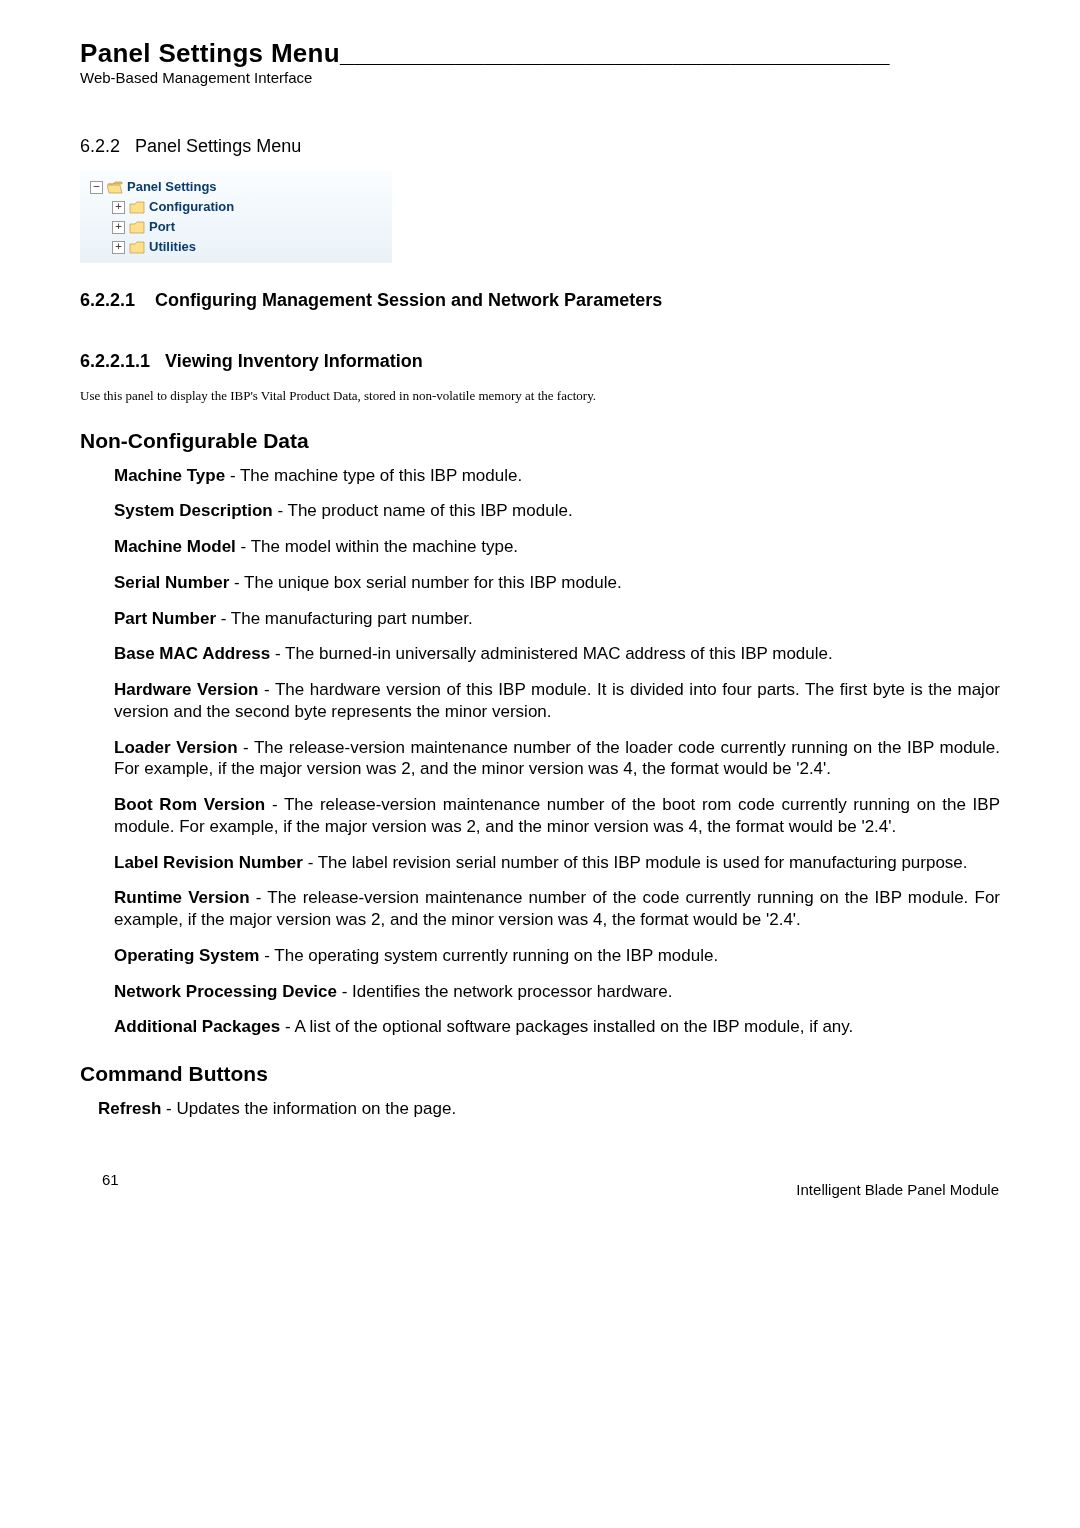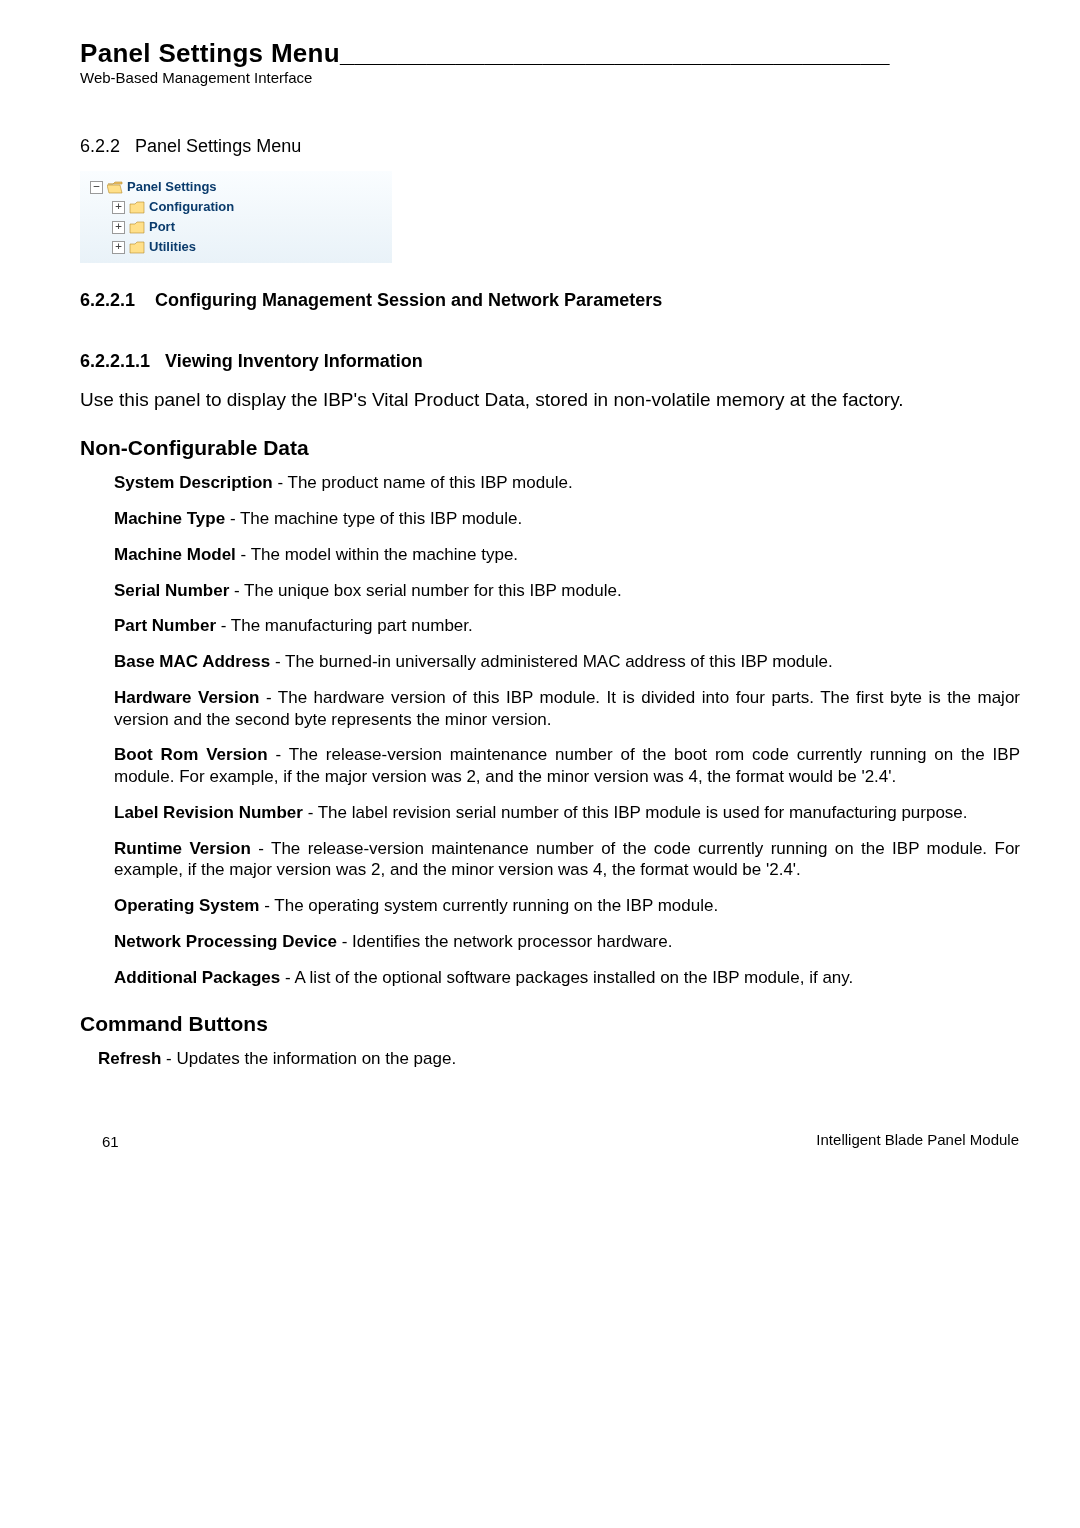--- a/index.html
+++ b/index.html
@@ -4,21 +4,21 @@
 <style>
   body {
     margin: 0;
     padding: 0;
     font-family: Arial, Helvetica, sans-serif;
     background: #ffffff;
     color: #000000;
     width: 1080px;
   }
   .page {
-    padding: 38px 60px 50px 80px;
+    padding: 38px 80px 50px 80px;
     box-sizing: border-box;
   }
   .header-title {
     font-size: 26px;
     font-weight: bold;
     letter-spacing: 0.3px;
   }
   .header-line {
     letter-spacing: 0;
   }
@@ -68,24 +68,25 @@
     font-size: 18px;
     font-weight: bold;
     margin-top: 27px;
   }
   .subsub-h {
     font-size: 18px;
     font-weight: bold;
     margin-top: 40px;
   }
   .body-text {
-    font-size: 19px;
+    font-size: 13px;
     margin-top: 16px;
     text-align: justify;
     line-height: 1.28;
+    font-family: Liberation Serif, serif;
   }
   .list-heading {
     font-size: 21px;
     font-weight: bold;
     margin-top: 24px;
   }
   .def-list {
     margin-top: 12px;
     padding-left: 34px;
   }
@@ -104,21 +105,21 @@
   }
   .footer {
     margin-top: 60px;
     font-size: 15px;
     position: relative;
     height: 24px;
   }
   .footer-left {
     position: absolute;
     left: 22px;
-    bottom: 4px;
+    bottom: 16px;
     margin-top: 12px;
   }
   .footer-right {
     position: absolute;
     right: 1px;
     bottom: 6px;
   }
 </style>
 </head>
 <body>
@@ -179,27 +180,28 @@
   </div>
 
   <div class="subsub-h">
     <span>6.2.2.1.1</span>&nbsp;&nbsp;&nbsp;<span>Viewing Inventory Information</span>
   </div>
 
   <div class="body-text">Use this panel to display the IBP's Vital Product Data, stored in non-volatile memory at the factory.</div>
 
   <div class="list-heading">Non-Configurable Data</div>
   <div class="def-list">
+    <div class="def-item"><span class="def-term">Machine Type</span><span> - The machine type of this IBP module.</span></div>
     <div class="def-item"><span class="def-term">System Description</span><span> - The product name of this IBP module.</span></div>
-    <div class="def-item"><span class="def-term">Machine Type</span><span> - The machine type of this IBP module.</span></div>
     <div class="def-item"><span class="def-term">Machine Model</span><span> - The model within the machine type.</span></div>
     <div class="def-item"><span class="def-term">Serial Number</span><span> - The unique box serial number for this IBP module.</span></div>
     <div class="def-item"><span class="def-term">Part Number</span><span> - The manufacturing part number.</span></div>
     <div class="def-item"><span class="def-term">Base MAC Address</span><span> - The burned-in universally administered MAC address of this IBP module.</span></div>
     <div class="def-item"><span class="def-term">Hardware Version</span><span> - The hardware version of this IBP module. It is divided into four parts. The first byte is the major version and the second byte represents the minor version.</span></div>
+    <div class="def-item"><span class="def-term">Loader Version</span><span> - The release-version maintenance number of the loader code currently running on the IBP module. For example, if the major version was 2, and the minor version was 4, the format would be '2.4'.</span></div>
     <div class="def-item"><span class="def-term">Boot Rom Version</span><span> - The release-version maintenance number of the boot rom code currently running on the IBP module. For example, if the major version was 2, and the minor version was 4, the format would be '2.4'.</span></div>
     <div class="def-item"><span class="def-term">Label Revision Number</span><span> - The label revision serial number of this IBP module is used for manufacturing purpose.</span></div>
     <div class="def-item"><span class="def-term">Runtime Version</span><span> - The release-version maintenance number of the code currently running on the IBP module. For example, if the major version was 2, and the minor version was 4, the format would be '2.4'.</span></div>
     <div class="def-item"><span class="def-term">Operating System</span><span> - The operating system currently running on the IBP module.</span></div>
     <div class="def-item"><span class="def-term">Network Processing Device</span><span> - Identifies the network processor hardware.</span></div>
     <div class="def-item"><span class="def-term">Additional Packages</span><span> - A list of the optional software packages installed on the IBP module, if any.</span></div>
   </div>
 
   <div class="list-heading">Command Buttons</div>
   <div class="cmd-list">

